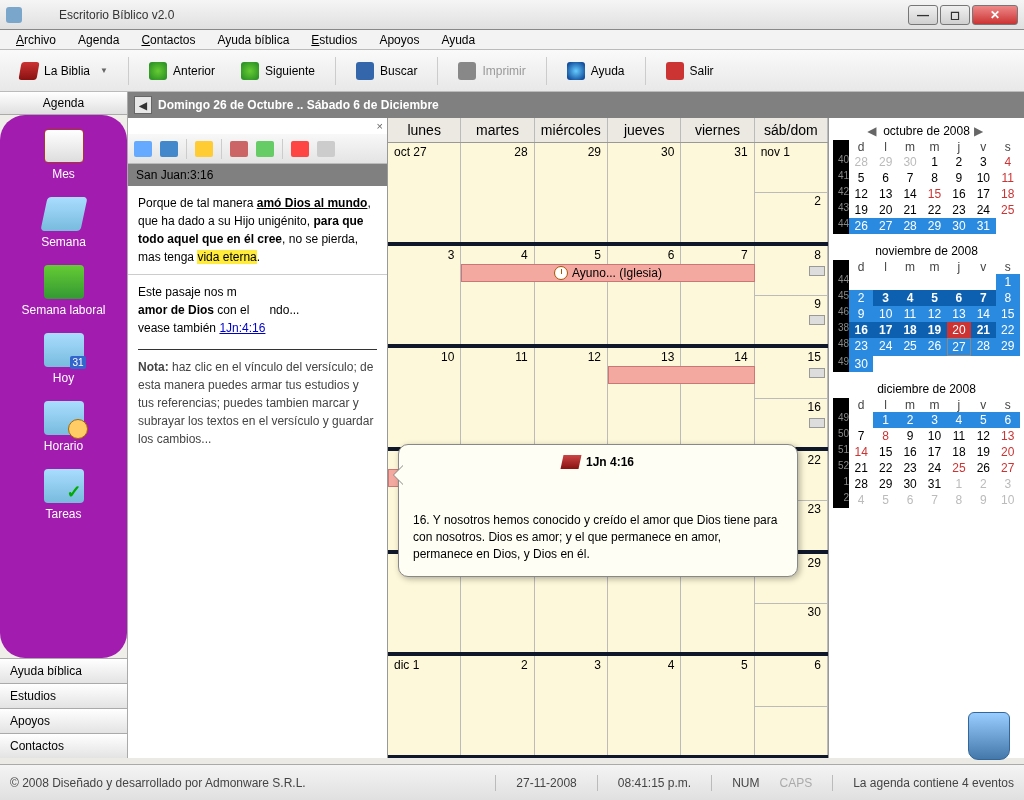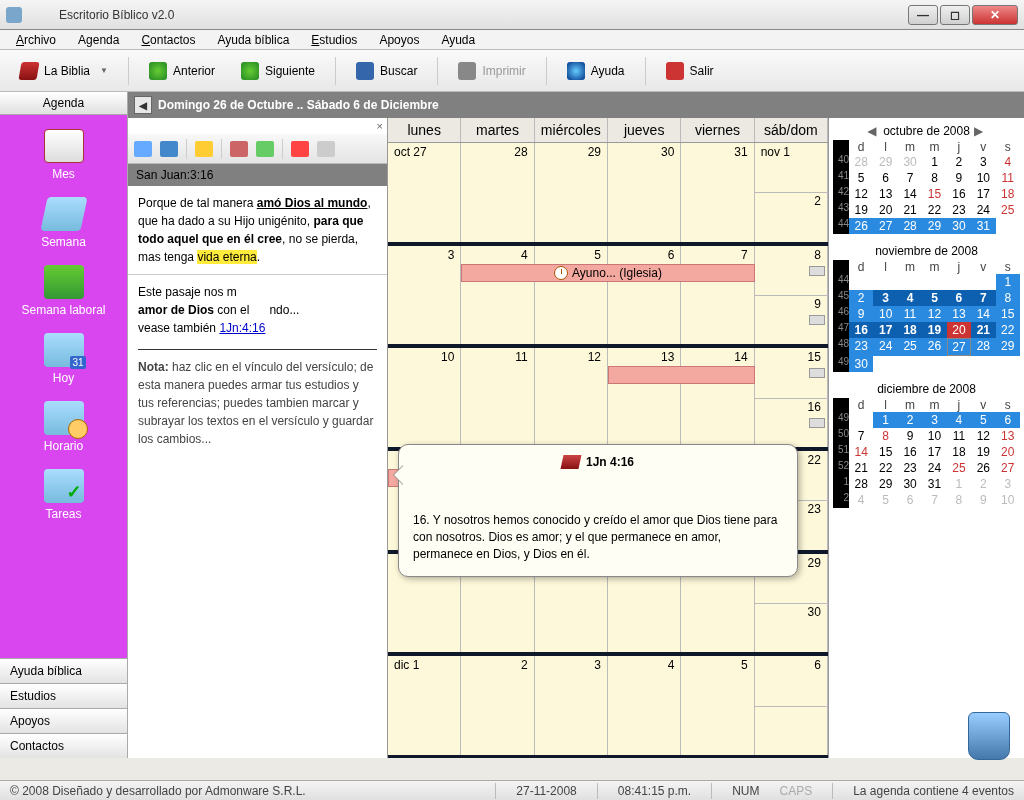--- a/index.html
+++ b/index.html
@@ -30,21 +30,21 @@
 .ico-help { background: radial-gradient(circle,#6cf,#038); border-radius: 50%; }
 .ico-exit { background: #c33; border-radius: 50%; }
 .tsep { width: 1px; height: 28px; background: #ccc; margin: 0 4px; }
 .dimmed { color: #999; }
 .drop::after { content: "▼"; font-size: 8px; margin-left: 4px; color: #666; }
 
 
 .main { display: flex; height: 666px; }
 .sidebar { width: 128px; background: #f0eee9; border-right: 1px solid #aaa; display: flex; flex-direction: column; }
 .sbhead { background: linear-gradient(#fff,#e0e0e0); padding: 4px 10px; border-bottom: 1px solid #aaa; text-align: center; }
-.sbbody { flex: 1; background: #d946ef; overflow: hidden; padding: 6px 0; }
+.sbbody { flex: 1; background: #a21caf; overflow: hidden; padding: 6px 0; border-radius: 25px; }
 .sbitem { display: flex; flex-direction: column; align-items: center; padding: 8px 4px; color: #fff; cursor: default; }
 .sbitem .sico { width: 40px; height: 34px; border-radius: 4px; margin-bottom: 4px; }
 .sico-cal { background: linear-gradient(#fff,#ddd); border: 1px solid #a33; }
 .sico-book { background: linear-gradient(#adf,#7bd); transform: skewX(-12deg); }
 .sico-person { background: linear-gradient(#6c3,#393); border-radius: 8px; }
 .sico-today { background: linear-gradient(#adf,#7bd); position: relative; }
 .sico-today::after { content:"31"; position:absolute; right:-2px; bottom:-2px; background:#36c; color:#fff; font-size:10px; padding:1px 2px; border-radius:2px;}
 .sico-clock { background: linear-gradient(#adf,#7bd); position:relative; }
 .sico-clock::after { content:""; position:absolute; width:18px; height:18px; border-radius:50%; background:#fc6; right:-4px; bottom:-4px; border:1px solid #a60;}
 .sico-tasks { background: linear-gradient(#adf,#7bd); position:relative; }
@@ -101,21 +101,21 @@
 .mcdays .d { padding:1px 0; cursor:default;}
 .mcdays .d.red { color:#c33; }
 .mcdays .d.gray { color:#bbb; }
 .mcdays .d.sel { background:#2a8ae0; color:#fff; }
 .mcdays .d.sel2 { background:#0d5fb0; color:#fff; font-weight:bold; }
 .mcdays .d.today { background:#c33; color:#fff; }
 .mcdays .d.box { border:1px solid #888; }
 .trash { position: fixed; right: 14px; bottom: 40px; width: 42px; height: 48px; background: linear-gradient(#9cf,#47a); border-radius: 6px 6px 10px 10px; border:1px solid #369;}
 
 
-.status { position: fixed; bottom: 0; left: 0; right: 0; height: 20px; background: linear-gradient(#f4f4f4,#e0e0e0); border-top: 1px solid #aaa; display: flex; align-items: center; padding: 0 10px; gap: 20px; font-size: 12px; color:#444;}
+.status { position: fixed; bottom: 0; left: 0; right: 0; height: 36px; background: linear-gradient(#f4f4f4,#e0e0e0); border-top: 1px solid #aaa; display: flex; align-items: center; padding: 0 10px; gap: 20px; font-size: 12px; color:#444;}
 .status .statsep { width:1px; height:16px; background:#bbb;}
 .status .dim { color:#aaa;}
 .status .grow { flex:1; }
 
 
 .tooltip { position: absolute; left: 270px; top: 326px; width: 400px; background: #fffef4; border: 1px solid #888; border-radius: 10px; padding: 10px 14px 14px; box-shadow: 2px 2px 6px rgba(0,0,0,0.3); z-index: 100; }
 .tooltip::before { content:""; position:absolute; left:-16px; top:20px; border:10px solid transparent; border-right-color:#888;}
 .tooltip::after { content:""; position:absolute; left:-14px; top:21px; border:9px solid transparent; border-right-color:#fffef4;}
 .tooltip .tthead { font-weight: bold; margin-bottom: 6px; display:flex; align-items:center; gap:6px;justify-content:center;}
 .tooltip .tthead .ttico { width:18px; height:14px; background:linear-gradient(#c44,#811); transform:skewX(-12deg); display:inline-block;}
@@ -484,21 +484,21 @@
               <span class="d sel2">7</span>
               <span class="d sel">8</span>
               <span class="wk">46</span>
               <span class="d sel">9</span>
               <span class="d sel">10</span>
               <span class="d sel">11</span>
               <span class="d sel">12</span>
               <span class="d sel">13</span>
               <span class="d sel">14</span>
               <span class="d sel">15</span>
-              <span class="wk">47</span>
+              <span class="wk">38</span>
               <span class="d sel2">16</span>
               <span class="d sel2">17</span>
               <span class="d sel2">18</span>
               <span class="d sel2">19</span>
               <span class="d today">20</span>
               <span class="d sel2">21</span>
               <span class="d sel">22</span>
               <span class="wk">48</span>
               <span class="d sel">23</span>
               <span class="d sel">24</span>

